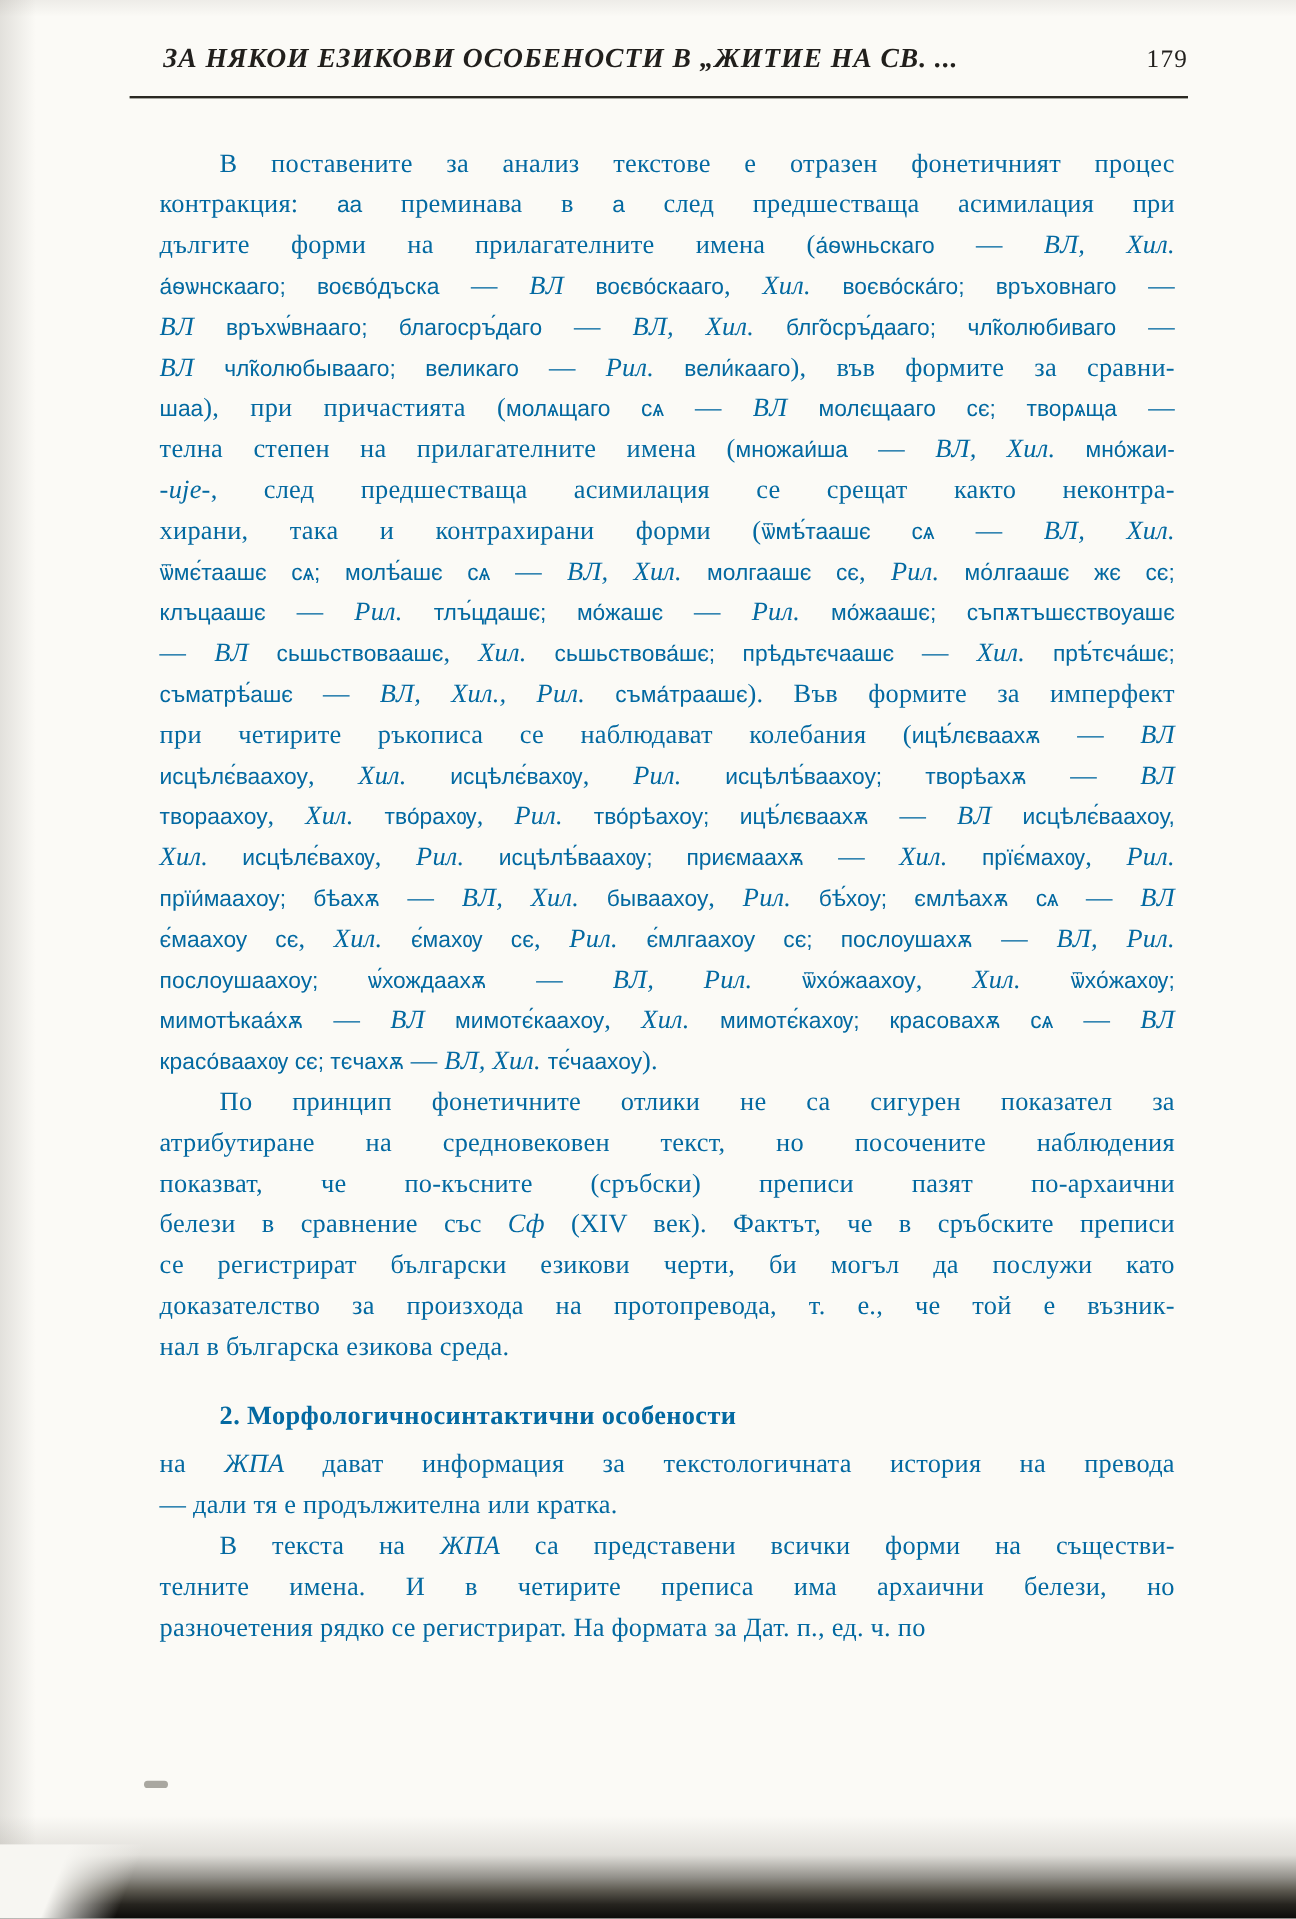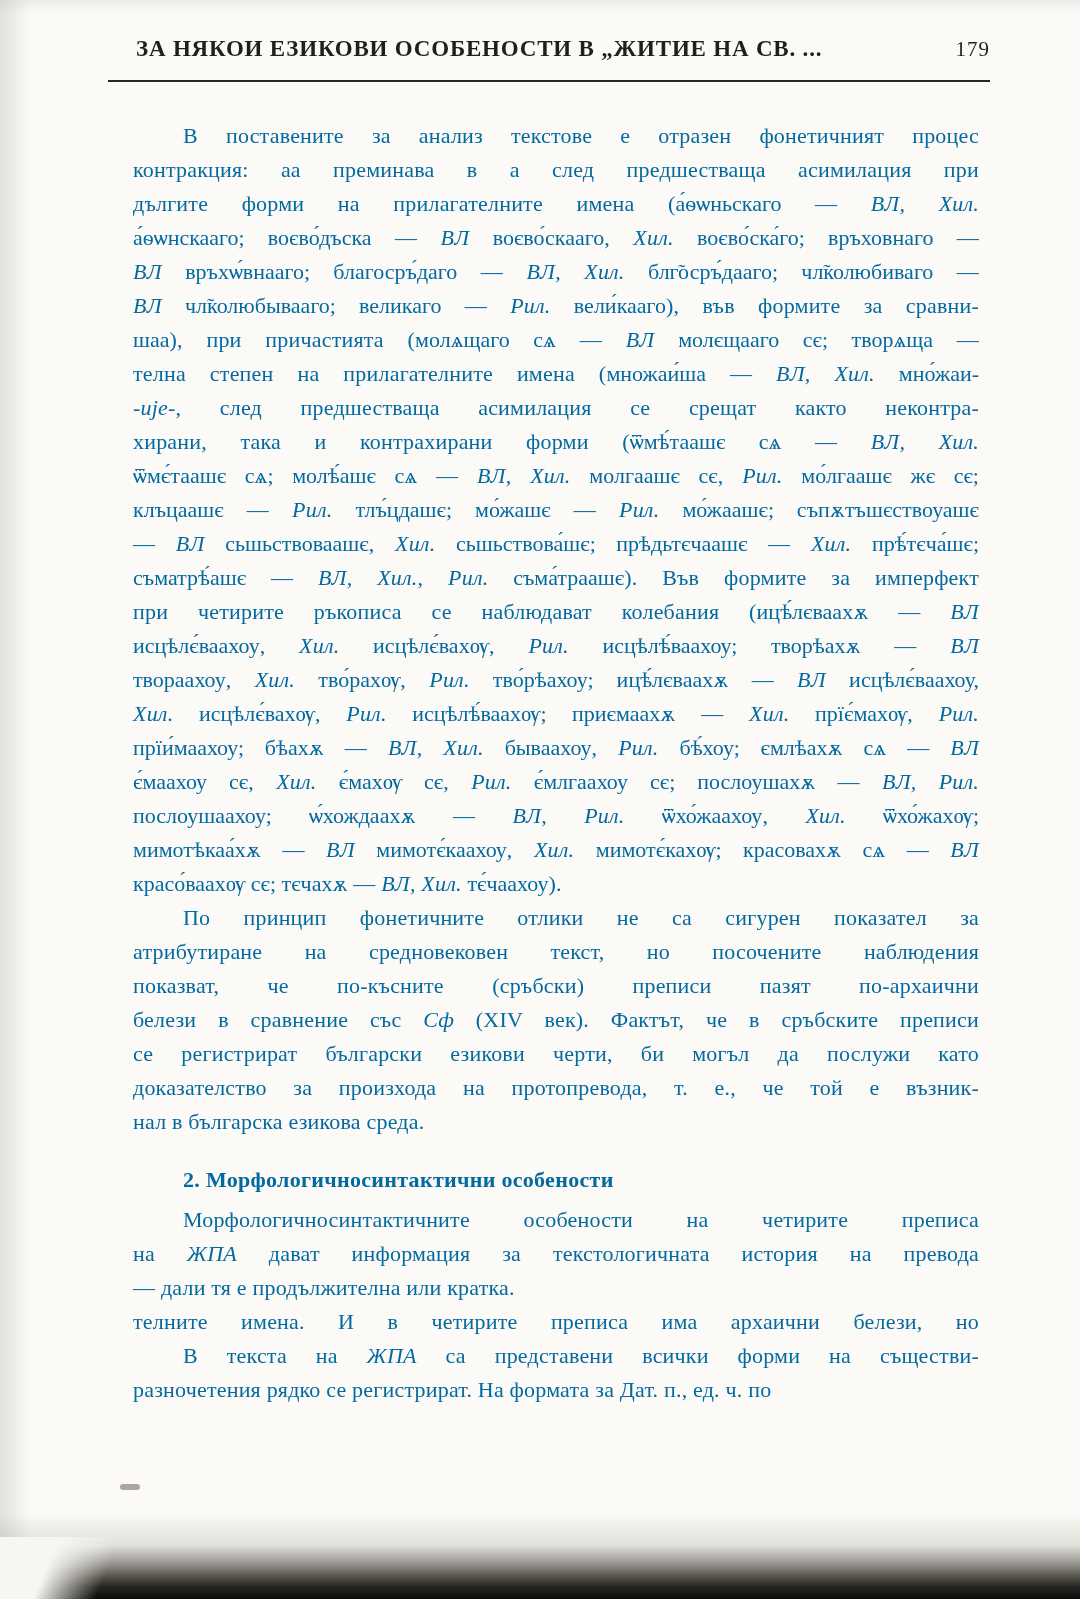--- a/index.html
+++ b/index.html
@@ -42,21 +42,21 @@
     position: absolute; left: 120px; top: 1484px; width: 20px; height: 6px;
     background: #a9a7a0; border-radius: 3px;
   }
 
   
   .header {
     position: absolute; top: 36px; left: 108px; width: 882px;
     display: flex; justify-content: space-between; align-items: baseline;
   }
   .header-title {
-    font-weight: bold;
+    font-style: italic; font-weight: bold;
     font-size: 23px; letter-spacing: 0.8px;
     color: #211f1c; padding-left: 28px;
   }
   .page-number { font-size: 21px; color: #211f1c; letter-spacing: 1px; }
   .header-rule {
     position: absolute; top: 80px; left: 108px; width: 882px; height: 2px;
     background: #2a2822;
   }
 
   
@@ -72,22 +72,22 @@
   .line.indent { text-indent: 50px; }
   .line.last { text-align-last: left; }
   .line.heading {
     margin-top: 24px; margin-bottom: 6px;
     text-align-last: left;
   }
   .run-plain { letter-spacing: 0.2px; }
   .run-italic { font-style: italic; letter-spacing: 0.2px; }
   .run-bold { font-weight: bold; letter-spacing: 0.3px; }
   .run-ocs {
-    font-family: Liberation Serif, serif;
-    font-size: 22px;
+    font-family: Liberation Sans, sans-serif;
+    font-size: 19px;
     letter-spacing: 0;
   }
 </style>
 </head>
 <body>
 
 <div class="page">
 
   <div class="top-shade"></div>
   <div class="left-shadow"></div>
@@ -123,25 +123,24 @@
       <div class="line"><span class="run-ocs">мимотѣкаа́хѫ</span><span class="run-plain"> — </span><span class="run-italic">ВЛ</span><span class="run-plain"> </span><span class="run-ocs">мимотє́каахоу</span><span class="run-plain">, </span><span class="run-italic">Хил.</span><span class="run-plain"> </span><span class="run-ocs">мимотє́кахѹ; красовахѫ сѧ</span><span class="run-plain"> — </span><span class="run-italic">ВЛ</span></div>
       <div class="line last"><span class="run-ocs">красо́ваахѹ сє; тєчахѫ</span><span class="run-plain"> — </span><span class="run-italic">ВЛ, Хил.</span><span class="run-plain"> </span><span class="run-ocs">тє́чаахоу</span><span class="run-plain">).</span></div>
       <div class="line indent"><span class="run-plain">По принцип фонетичните отлики не са сигурен показател за</span></div>
       <div class="line"><span class="run-plain">атрибутиране на средновековен текст, но посочените наблюдения</span></div>
       <div class="line"><span class="run-plain">показват, че по-късните (сръбски) преписи пазят по-архаични</span></div>
       <div class="line"><span class="run-plain">белези в сравнение със </span><span class="run-italic">Сф</span><span class="run-plain"> (XIV век). Фактът, че в сръбските преписи</span></div>
       <div class="line"><span class="run-plain">се регистрират български езикови черти, би могъл да послужи като</span></div>
       <div class="line"><span class="run-plain">доказателство за произхода на протопревода, т. е., че той е възник-</span></div>
       <div class="line last"><span class="run-plain">нал в българска езикова среда.</span></div>
       <div class="line indent last heading"><span class="run-bold">2. Морфологичносинтактични особености</span></div>
-      <div class="line indent"><span class="run-plain">Морфологичносинтактичните особености на четирите преписа</span></div>
       <div class="line"><span class="run-plain">на </span><span class="run-italic">ЖПА</span><span class="run-plain"> дават информация за текстологичната история на превода</span></div>
       <div class="line last"><span class="run-plain">— дали тя е продължителна или кратка.</span></div>
+      <div class="line indent"><span class="run-plain">В текста на </span><span class="run-italic">ЖПА</span><span class="run-plain"> са представени всички форми на съществи-</span></div>
       <div class="line"><span class="run-plain">телните имена. И в четирите преписа има архаични белези, но</span></div>
-      <div class="line indent"><span class="run-plain">В текста на </span><span class="run-italic">ЖПА</span><span class="run-plain"> са представени всички форми на съществи-</span></div>
       <div class="line last"><span class="run-plain">разночетения рядко се регистрират. На формата за Дат. п., ед. ч. по</span></div>
     </div>
 
   <div class="margin-mark"></div>
   <div class="bottom-band"></div>
   <div class="corner-curl"></div>
 
 </div>
 
 </body></html>

